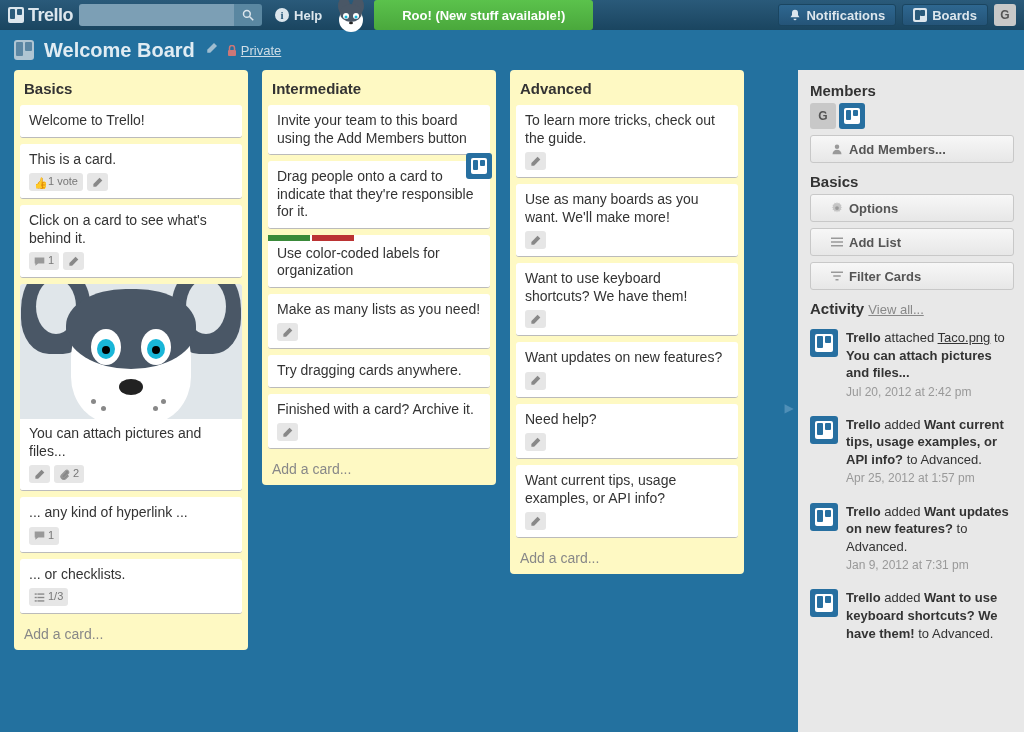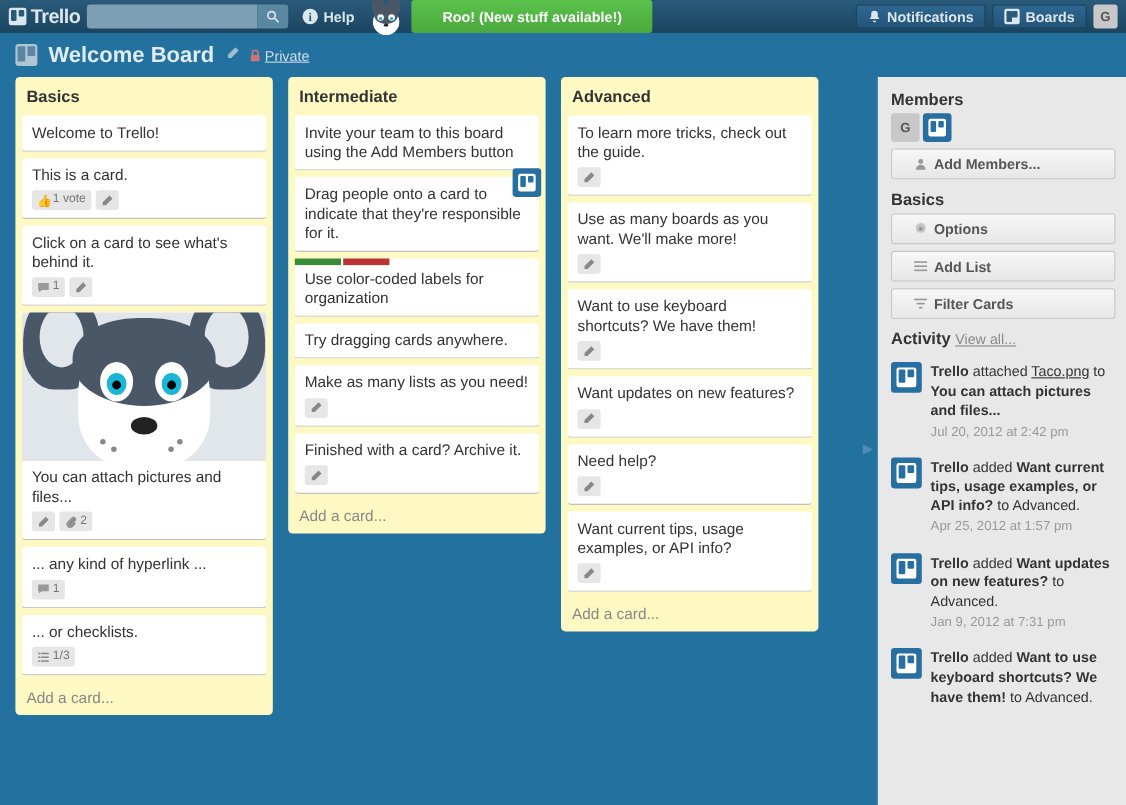--- a/index.html
+++ b/index.html
@@ -251,31 +251,31 @@
           </div>
         </div>
         <div class="card">
           <div class="labels">
             <span class="label green"></span>
             <span class="label red"></span>
           </div>
           <div>Use color-coded labels for organization</div>
         </div>
         <div class="card">
+          <div>Make as many lists as you need!</div>
+          <div class="badges">
+            <span class="badge">
+              <svg viewBox="0 0 16 16" fill="#999">
+                <path d="M11 1l4 4-9 9H2v-4z"></path>
+              </svg>
+            </span>
+          </div>
+        </div>
+        <div class="card">
           <div>Try dragging cards anywhere.</div>
-        </div>
-        <div class="card">
-          <div>Make as many lists as you need!</div>
-          <div class="badges">
-            <span class="badge">
-              <svg viewBox="0 0 16 16" fill="#999">
-                <path d="M11 1l4 4-9 9H2v-4z"></path>
-              </svg>
-            </span>
-          </div>
         </div>
         <div class="card">
           <div>Finished with a card? Archive it.</div>
           <div class="badges">
             <span class="badge">
               <svg viewBox="0 0 16 16" fill="#999">
                 <path d="M11 1l4 4-9 9H2v-4z"></path>
               </svg>
             </span>
           </div>

